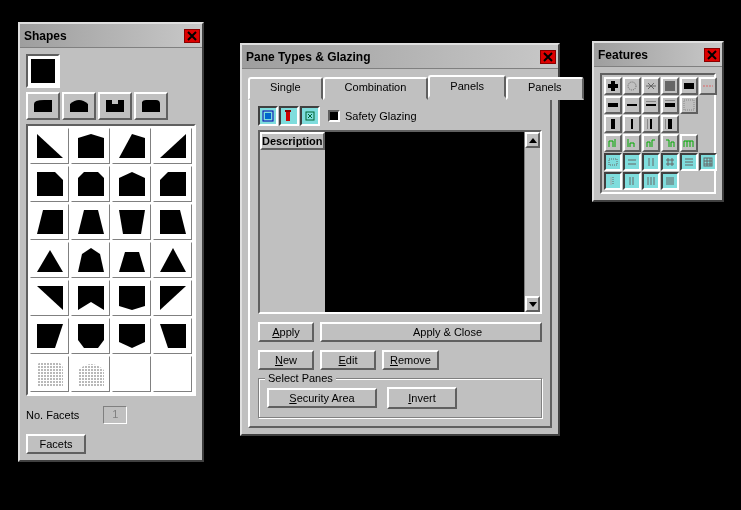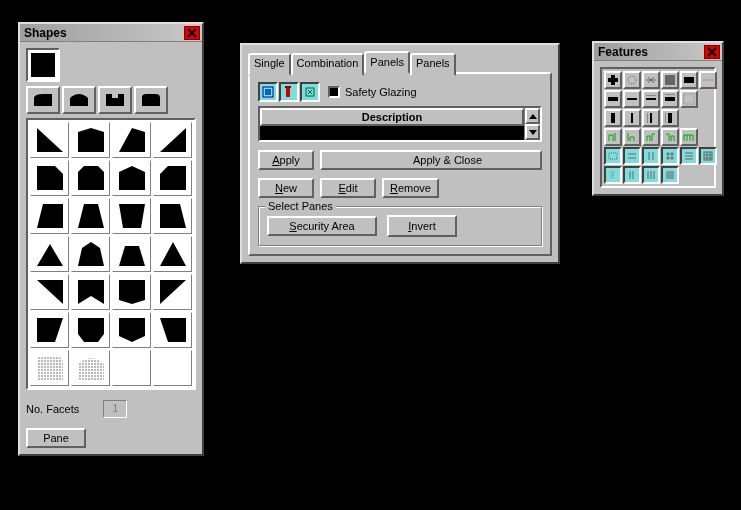--- a/index.html
+++ b/index.html
@@ -7,21 +7,21 @@
 
   .window {
     position: absolute;
     background: #c0c0c0;
     border: 2px solid;
     border-color: #dfdfdf #404040 #404040 #dfdfdf;
     box-shadow: 1px 1px 0 #000;
   }
   .titlebar {
     background: linear-gradient(to right, #9e9e9e, #c8c8c8);
-    height: 18px;
+    height: 24px;
     display: flex;
     align-items: center;
     justify-content: space-between;
     padding: 0 2px 0 4px;
     border-bottom: 1px solid #808080;
   }
   .titlebar .title { font-weight: bold; color: #000; font-size: 12px; }
   .close-btn {
     width: 16px; height: 14px;
     background: #d00;
@@ -77,21 +77,21 @@
   .facets-row { display:flex; align-items:center; gap:24px; margin-top:10px; }
   .facets-input { width:24px; height:18px; background:#c0c0c0; border:1px solid; border-color:#808080 #fff #fff #808080; text-align:center; color:#808080; padding:1px; }
   #shapes-close { margin-top:10px; width:60px; }
 
   
   #win-panes { left: 240px; top: 43px; width: 320px; }
   .tabstrip { display:flex; gap:0; margin-bottom:-2px; position:relative; z-index:2; }
   .tab {
     border:2px solid; border-color:#fff #606060 transparent #fff;
     border-radius:3px 3px 0 0;
-    background:#c0c0c0; padding:3px 4px 4px; cursor:pointer;
+    background:#c0c0c0; padding:3px 20px 4px; cursor:pointer;
     position:relative; top:0;
   }
   .tab.active { border-bottom-color:#c0c0c0; z-index:3; background:#c0c0c0; }
   .tab:not(.active){ top:2px; padding-top:2px; padding-bottom:3px; }
   .tabpanel {
     border:2px solid; border-color:#fff #606060 #606060 #fff;
     background:#c0c0c0; padding:8px; position:relative; z-index:1;
   }
   .glazing-icons { display:flex; gap:1px; align-items:center; }
   .tool-toggle {
@@ -337,25 +337,33 @@
             <path d="M2 26 L2 10 Q15 -2 28 10 L28 26 Z" fill="url(#h1)"></path>
           </svg>
         </div>
       <div class="shape-cell"></div>
       <div class="shape-cell"></div>
     </div>
     <div class="facets-row">
       <span>No. Facets</span>
       <span class="facets-input">1</span>
     </div>
-    <div class="btn" id="shapes-close">Pane</div>
+    <div class="btn" id="shapes-close">Facets</div>
   </div>
 </div>
 
 <div class="window" id="win-panes">
+  <div class="titlebar">
+    <span class="title">Pane Types &amp; Glazing</span>
+    <div class="close-btn">
+      <svg viewBox="0 0 10 10">
+          <path d="M1 1 L9 9 M9 1 L1 9" stroke="#000" stroke-width="2"></path>
+        </svg>
+    </div>
+  </div>
   <div class="win-body">
     <div class="tabstrip">
       <div class="tab">Single</div>
       <div class="tab">Combination</div>
       <div class="tab active">Panels</div>
       <div class="tab">Panels</div>
     </div>
     <div class="tabpanel">
       <div class="glazing-icons">
         <div class="tool-toggle">
@@ -375,21 +383,21 @@
               <rect x="2" y="2" width="8" height="8" fill="none" stroke="#063" stroke-width="1"></rect>
               <path d="M4 4 L8 8 M8 4 L4 8" stroke="#063"></path>
             </svg>
           </div>
         <div style="width:6px"></div>
         <div class="check-square"></div>
         <span style="margin-left:4px">Safety Glazing</span>
       </div>
 
       <div class="list-area">
-        <div style="flex:1;display:flex;flex-direction:column">
+        <div style="flex:1;display:flex;flex-direction:row">
           <div class="list-hdr">Description</div>
           <div class="list-body"></div>
         </div>
         <div class="vscroll">
           <div class="scroll-btn">
               <div class="arrow-up"></div>
             </div>
           <div style="flex:1"></div>
           <div class="scroll-btn">
               <div class="arrow-dn"></div>

